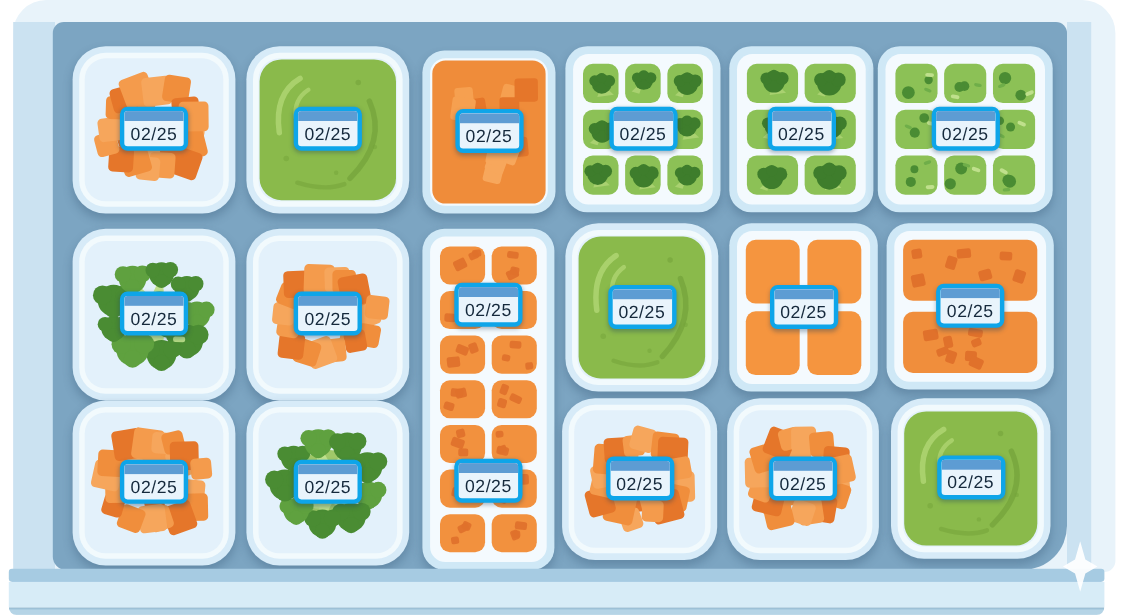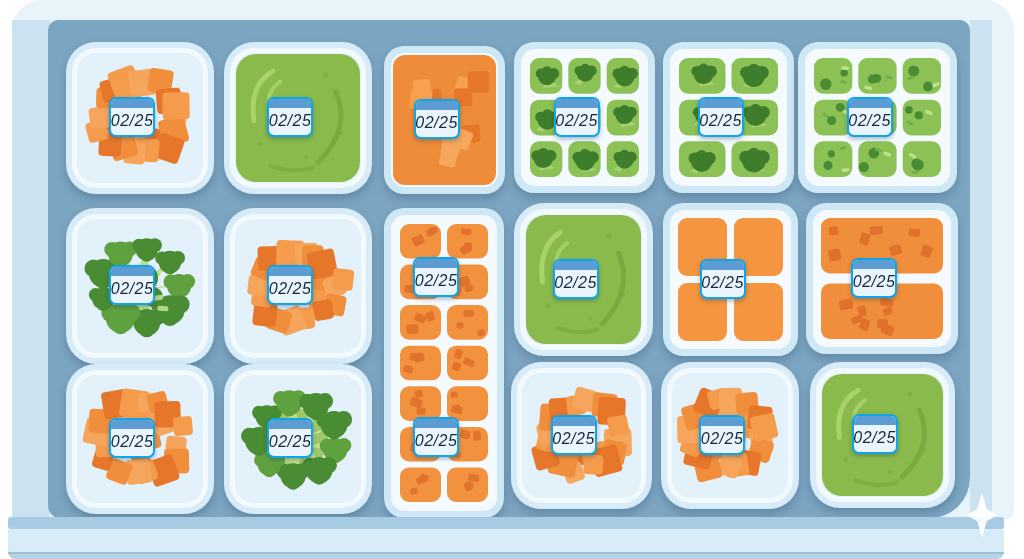--- a/index.html
+++ b/index.html
@@ -16,22 +16,22 @@
   #bottomEdge{left:8px;top:552px;width:996px;height:7px;background:#b5d4e6;border-radius:0 0 16px 16px;border-top:2px solid #9cc0d6;box-sizing:border-box;}
   
   .cont{position:absolute;box-sizing:border-box;box-shadow:0 5px 9px rgba(43,76,105,.30);}
   .cA{background:#d7ebf8;border-radius:30px;padding:6px;}
   .cA .ring{background:#f2fafd;border-radius:24px;padding:5px;width:100%;height:100%;box-sizing:border-box;}
   .cA .inner{background:#e3f1fb;border-radius:19px;width:100%;height:100%;box-sizing:border-box;position:relative;overflow:hidden;}
   .cB{background:#cfe8f6;border-radius:20px;padding:7px;}
   .cB .innerB{background:#f4fafe;border-radius:14px;width:100%;height:100%;box-sizing:border-box;position:relative;overflow:hidden;}
   .cont svg{position:absolute;left:0;top:0;display:block;}
   
-  .label{position:absolute;left:50%;margin-left:-31px;width:46px;height:40px;border:2px solid #0ea5e9;
-         border-radius:7px;background:#e9f4fc;box-shadow:0 2px 4px rgba(30,60,90,.35);overflow:hidden;z-index:6;box-sizing:border-box;font-style:italic;}
+  .label{position:absolute;left:50%;margin-left:-31px;width:62px;height:40px;border:4px solid #0ea5e9;
+         border-radius:7px;background:#e9f4fc;box-shadow:0 2px 4px rgba(30,60,90,.35);overflow:hidden;z-index:6;box-sizing:border-box;}
   .label-bar{height:9px;background:#5d9cd3;}
   .label-text{display:flex;align-items:center;justify-content:center;height:26px;
               font-size:16px;font-weight:400;color:#15293c;letter-spacing:.5px;}
   #sparkle{left:965px;top:492px;width:34px;height:46px;z-index:9;}
 </style>
 </head>
 <body>
 
 <div id="stage">
   <div class="abs" id="frame"></div>

